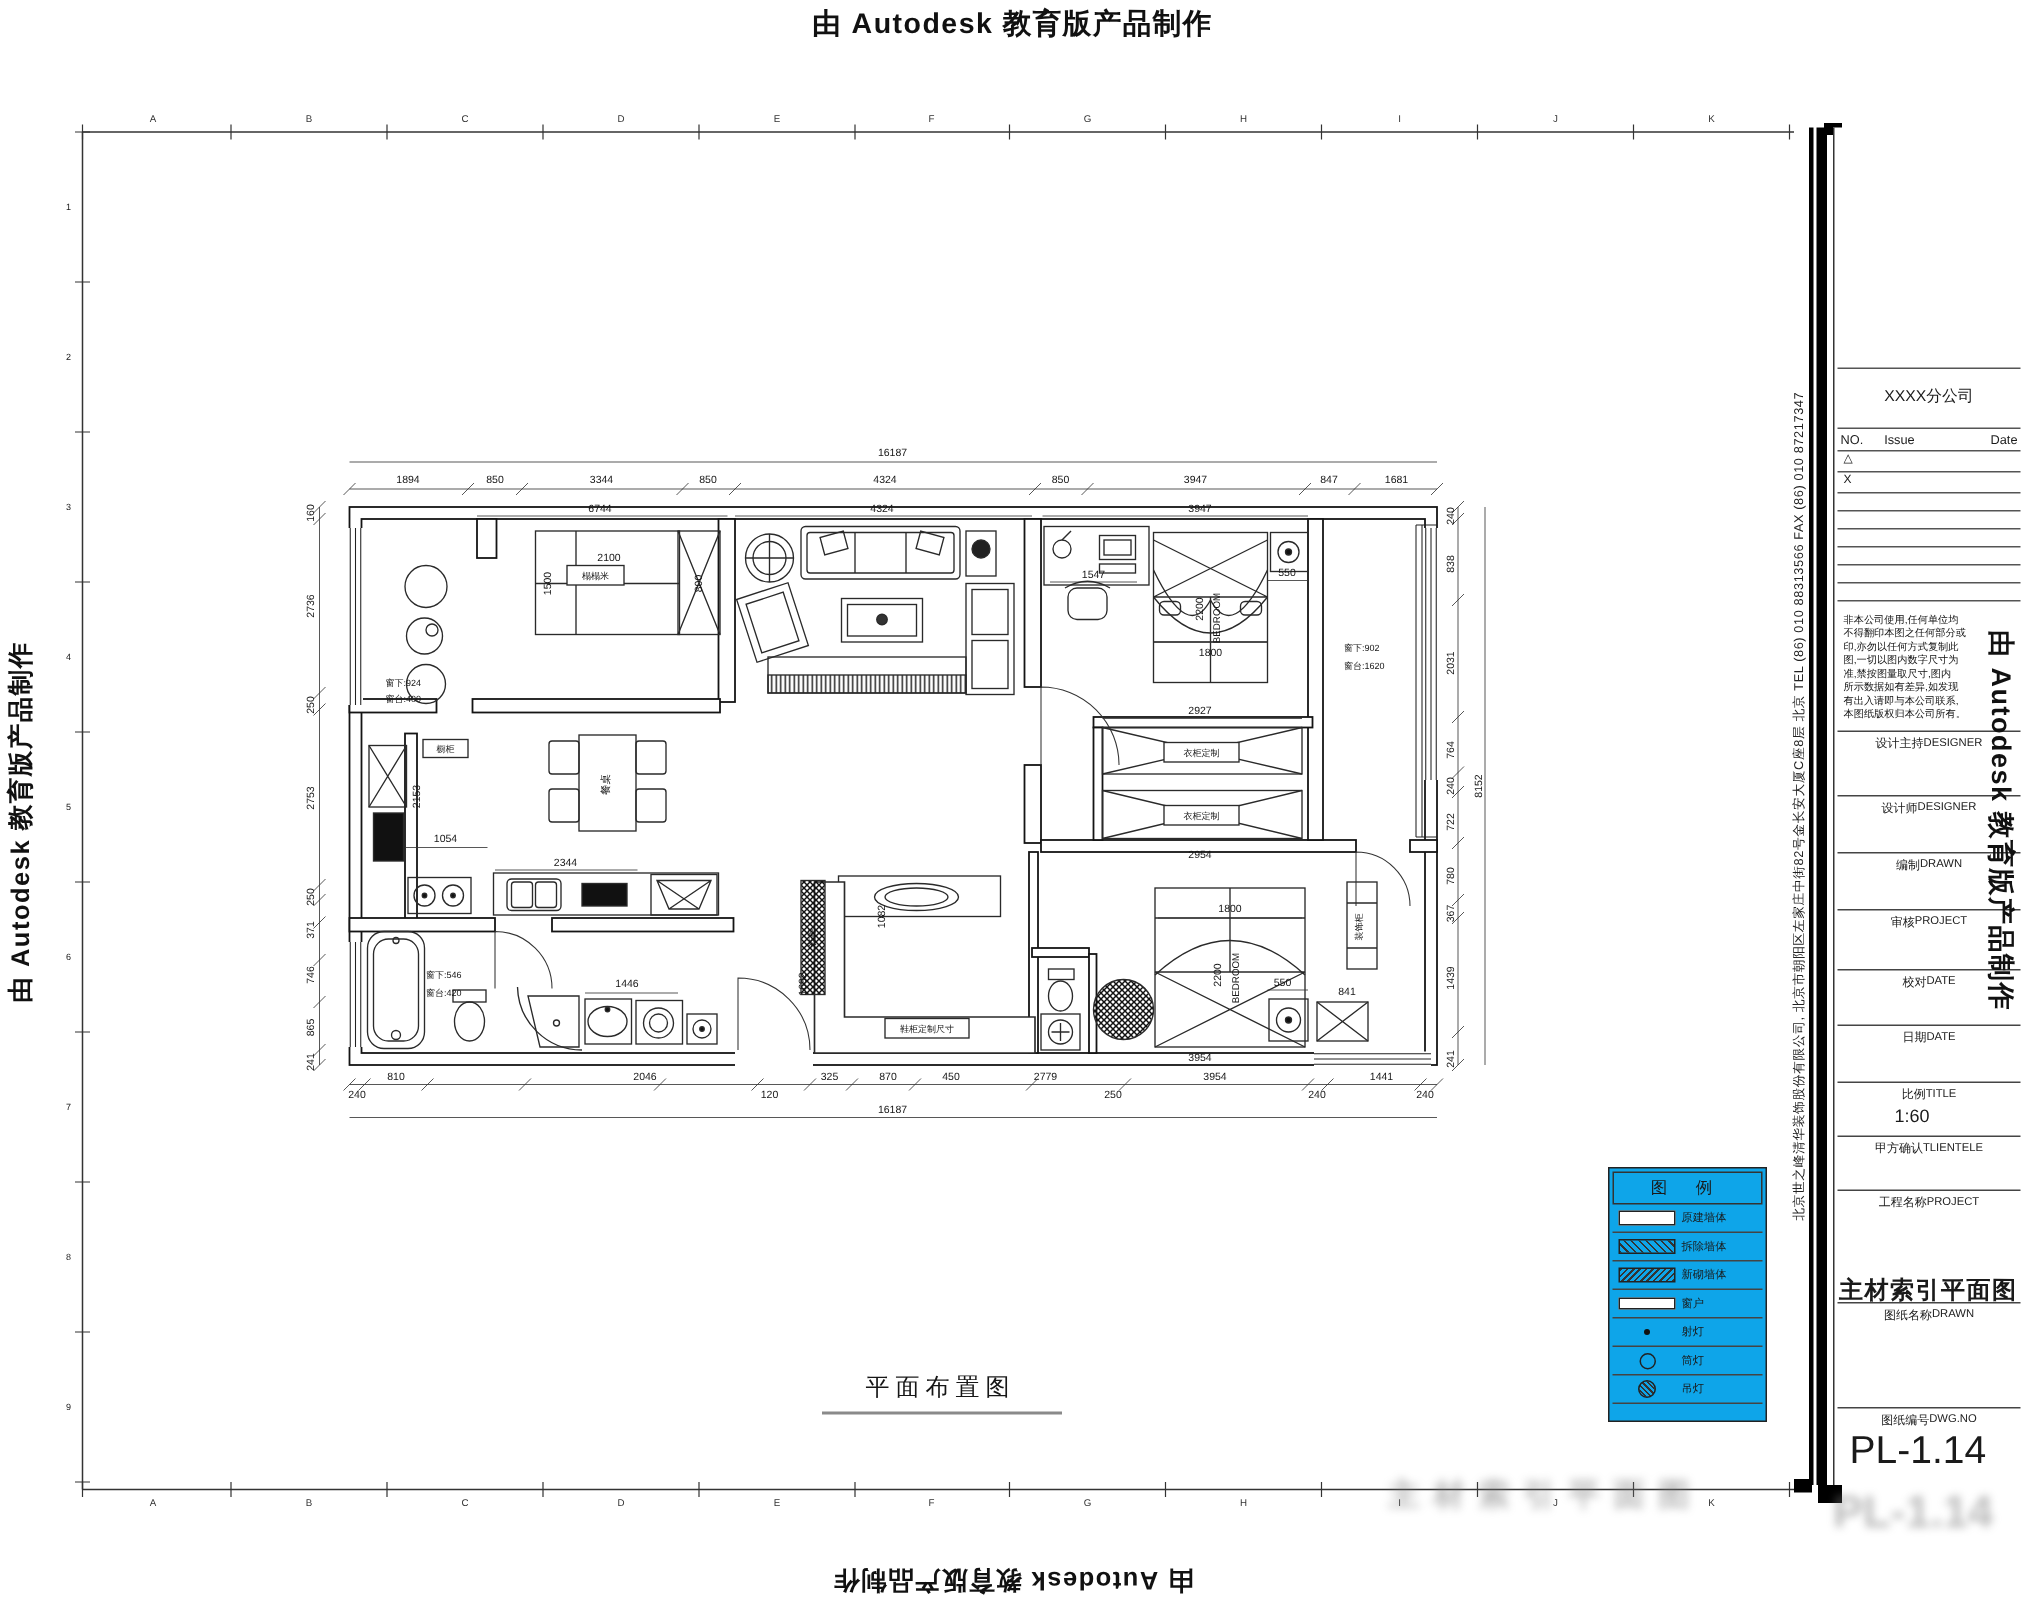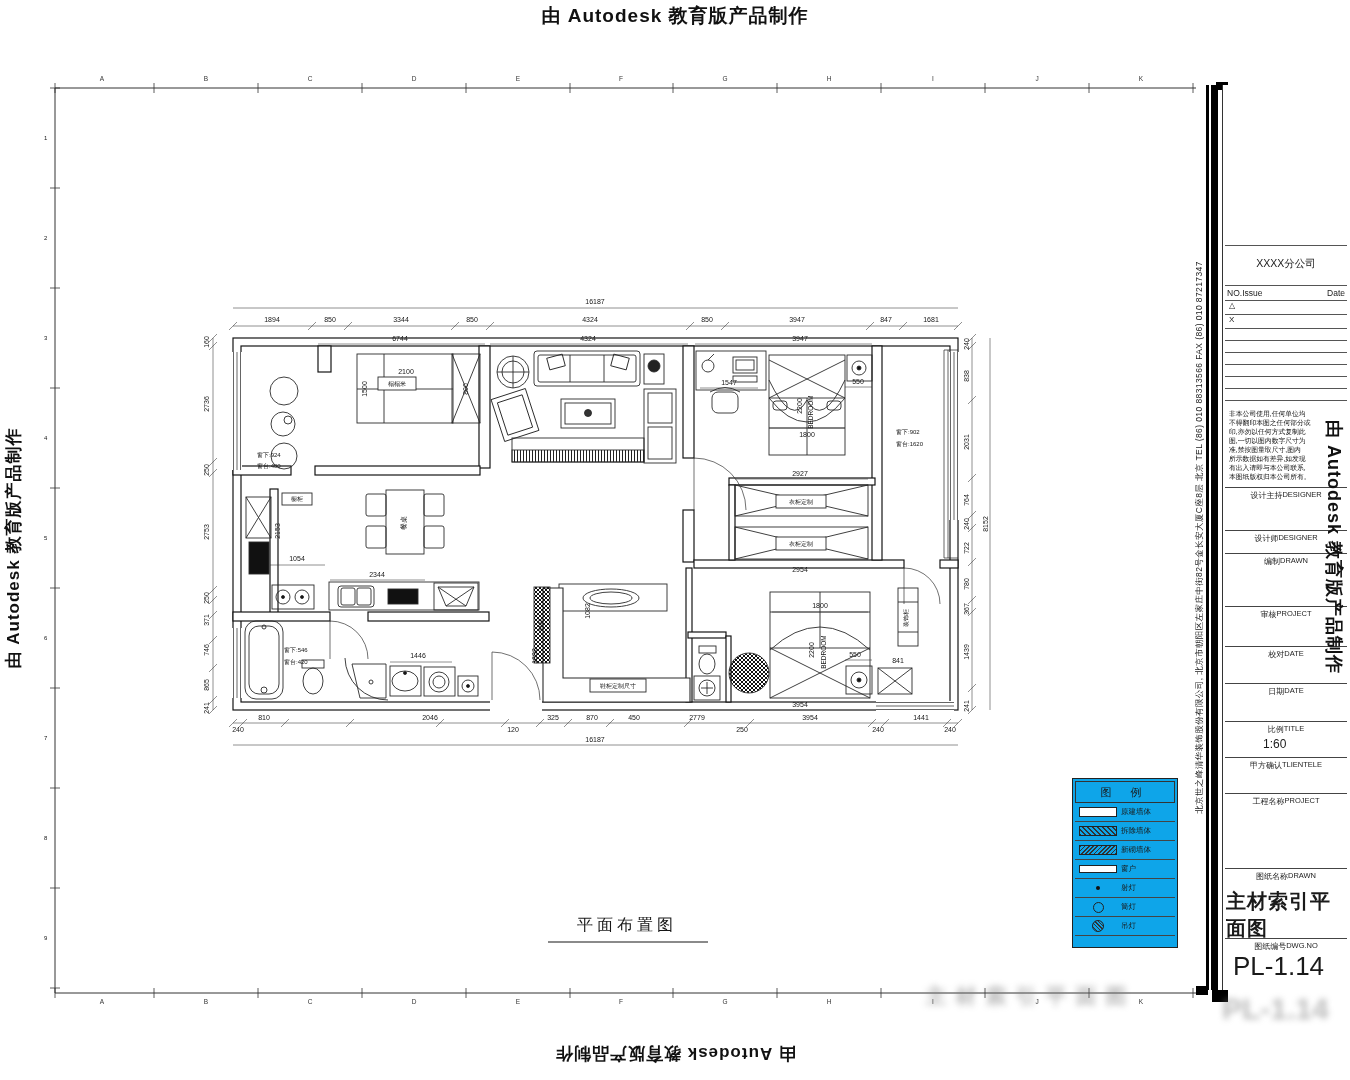--- a/index.html
+++ b/index.html
@@ -14,21 +14,21 @@
   .banner-right{left:1346px;top:382px;width:330px;transform:rotate(90deg);transform-origin:0 0;font-size:18px;text-align:center;z-index:9}
   .bar{background:#000}
   
   .tb{position:absolute;left:1222px;top:85px;width:128px;height:905px;border-left:1px solid #333;background:#fff;z-index:3}
   .tbrow{position:absolute;left:2px;width:122px;border-top:1px solid #444;display:flex;justify-content:center;padding-top:2px;font-size:8px}
   .tbrow .en{font-size:7.5px;color:#222}
   .tbline{position:absolute;left:2px;width:122px;border-top:1px solid #555;height:0}
   .tbv{position:absolute;font-weight:700}
   .branch{position:absolute;left:0;width:126px;text-align:center;font-size:10.5px}
   .revhead{position:absolute;left:4px;width:118px;display:flex;font-size:8.5px}
-  .revhead .i{}.revhead .d{margin-left:auto}
+  .revhead .i{margin-left:14px}.revhead .d{margin-left:auto}
   .disc{position:absolute;left:6px;width:116px;font-size:6.8px;line-height:9px;color:#111}
   .companyv{position:absolute;left:1194px;top:985px;width:895px;transform:rotate(-90deg);transform-origin:0 0;
             font-size:8.5px;letter-spacing:.4px;color:#222;text-align:center;white-space:nowrap;z-index:2}
   
   .legend{position:absolute;left:1072px;top:778px;width:104px;height:168px;border:1.3px solid #222;background:#0ea5e9;font-size:7.5px}
   .lg-title{height:20px;line-height:20px;text-align:center;font-size:11px;letter-spacing:8px;border-bottom:1px solid #333;margin:2px 2px 0 2px;border:1px solid #333}
   .lg-row{height:18px;display:flex;align-items:center;border-bottom:1px solid #444;margin:0 2px}
   .lg-sw{width:46px;display:flex;justify-content:center;align-items:center}
   .sw-rect{width:36px;height:8px;border:1px solid #222;background:#fff}
   .sw-h1{background:repeating-linear-gradient(45deg,#333 0 1px,transparent 1px 3.5px)}
@@ -434,21 +434,21 @@
       <div>本图纸版权归本公司所有。</div>
   </div>
   <div class="tbrow" style="top:402px">
       <span>设计主持</span>
       <span class="en">DESIGNER</span>
     </div>
   <div class="tbrow" style="top:445px">
       <span>设计师</span>
       <span class="en">DESIGNER</span>
     </div>
-  <div class="tbrow" style="top:468px">
+  <div class="tbrow" style="top:483px">
       <span>编制</span>
       <span class="en">DRAWN</span>
     </div>
   <div class="tbrow" style="top:521px">
       <span>审核</span>
       <span class="en">PROJECT</span>
     </div>
   <div class="tbrow" style="top:561px">
       <span>校对</span>
       <span class="en">DATE</span>
@@ -467,21 +467,21 @@
       <span class="en">TLIENTELE</span>
     </div>
   <div class="tbrow" style="top:708px">
       <span>工程名称</span>
       <span class="en">PROJECT</span>
     </div>
   <div class="tbrow" style="top:783px">
       <span>图纸名称</span>
       <span class="en">DRAWN</span>
     </div>
-  <div class="tbv" style="left:3px;top:803px;font-size:20px;letter-spacing:1px">主材索引平面图</div>
+  <div class="tbv" style="left:3px;top:765px;font-size:16px;letter-spacing:1px">主材索引平面图</div>
   <div class="tbrow" style="top:853px">
       <span>图纸编号</span>
       <span class="en">DWG.NO</span>
     </div>
   <div class="tbv" style="left:10px;top:866px;font-size:26px;font-weight:400">PL-1.14</div>
 </div>
 
 <div class="legend">
   <div class="lg-title">图 例</div>
   <div class="lg-row">

